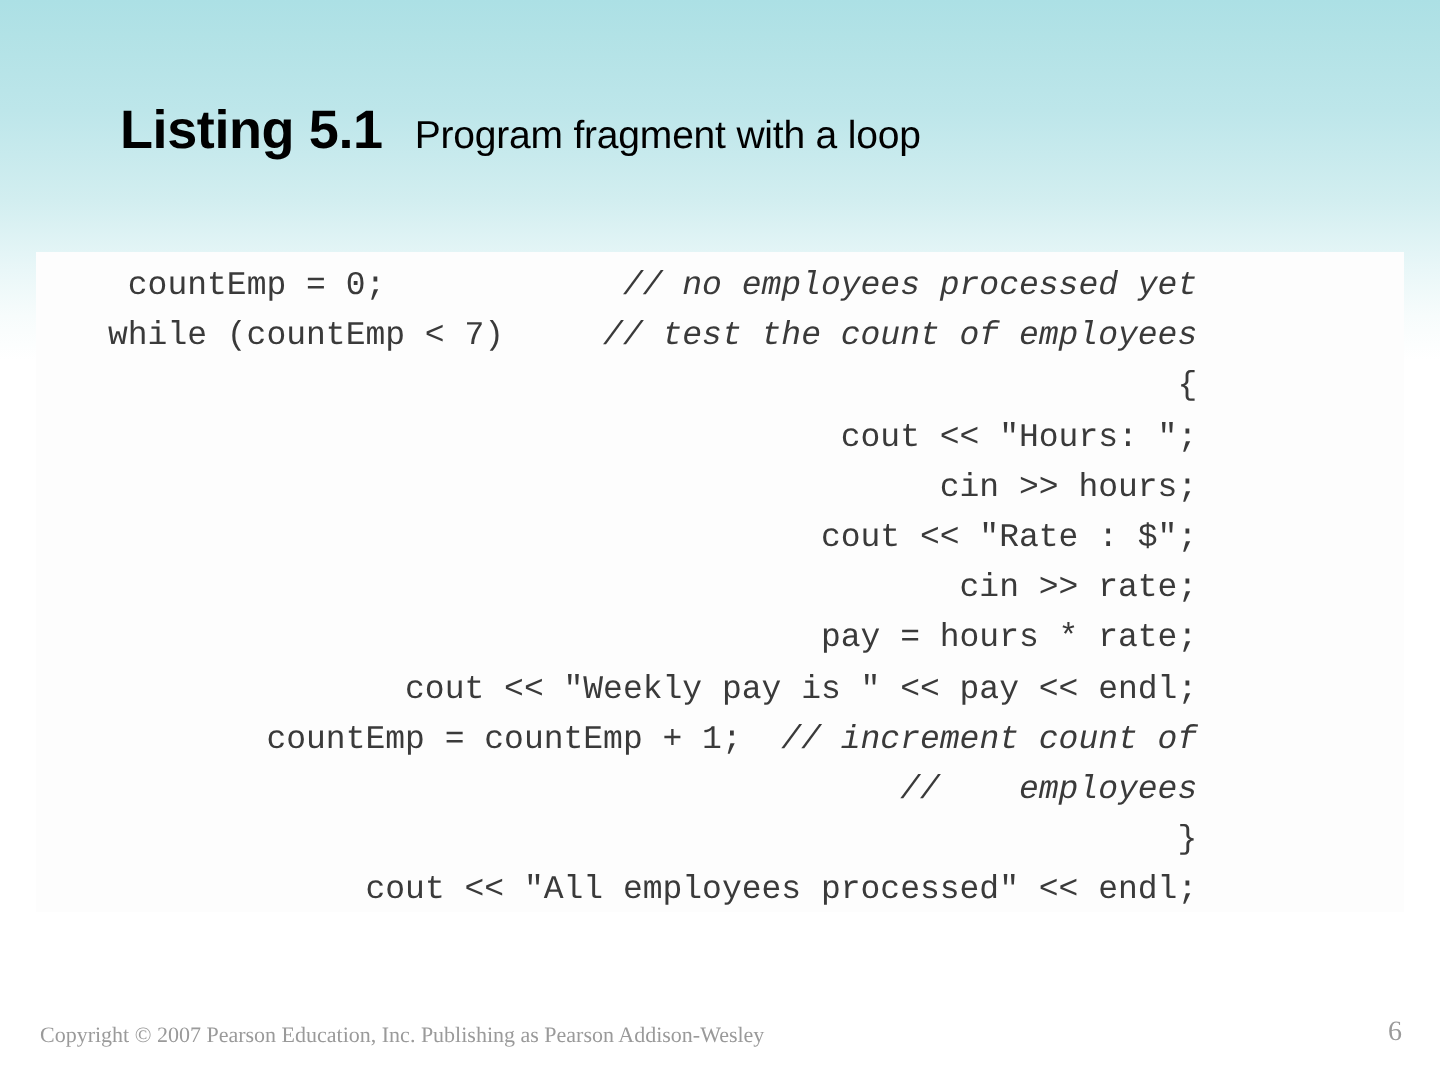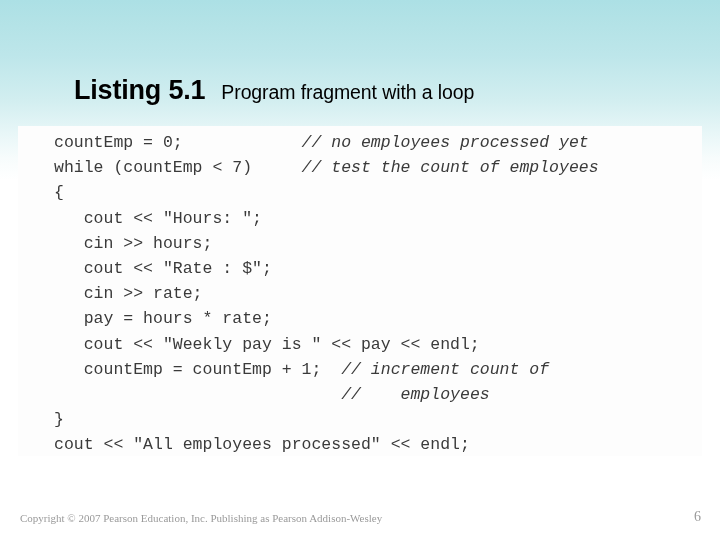--- a/index.html
+++ b/index.html
@@ -26,24 +26,23 @@
         #e9f7f8 135px,
         #f7fcfc 158px,
         #ffffff 180px,
         #ffffff 540px);
     overflow: hidden;
   }
 
   
   #title-block {
     position: absolute;
-    left: 74px;
+    left: 60px;
     top: 50px;
     white-space: nowrap;
-    margin-top: 25px;
   }
   #title-main {
     font-size: 27px;
     font-weight: bold;
     color: #000000;
     letter-spacing: -0.2px;
   }
   #title-sub {
     font-size: 19.5px;
     font-weight: normal;
@@ -71,20 +70,21 @@
     font-family: "Liberation Mono", "DejaVu Sans Mono", monospace;
     font-size: 16.5px;
     line-height: 25.2px;
     color: #3a3a3a;
     white-space: pre;
   }
   .code-line {
     display: block;
     height: 25.2px;
     white-space: pre;
+    text-align: right;
   }
   .cmt {
     font-style: italic;
     color: #3a3a3a;
   }
 
   
   #footer-copyright {
     position: absolute;
     left: 20px;

